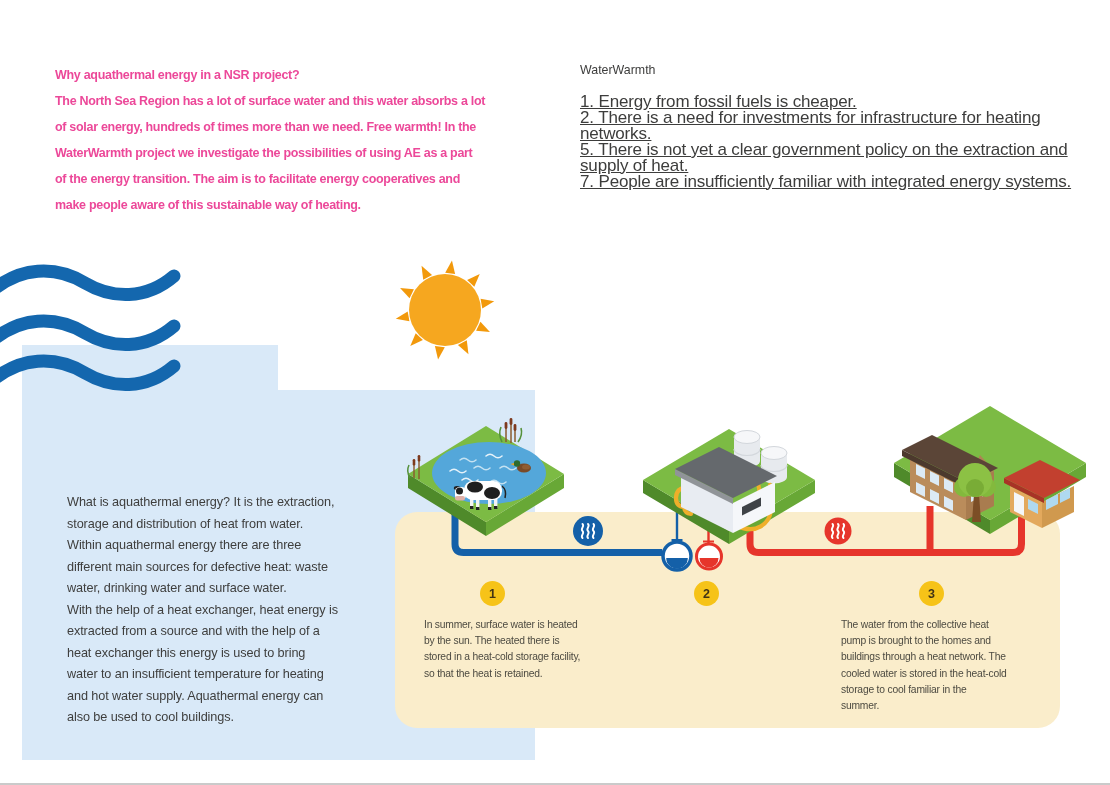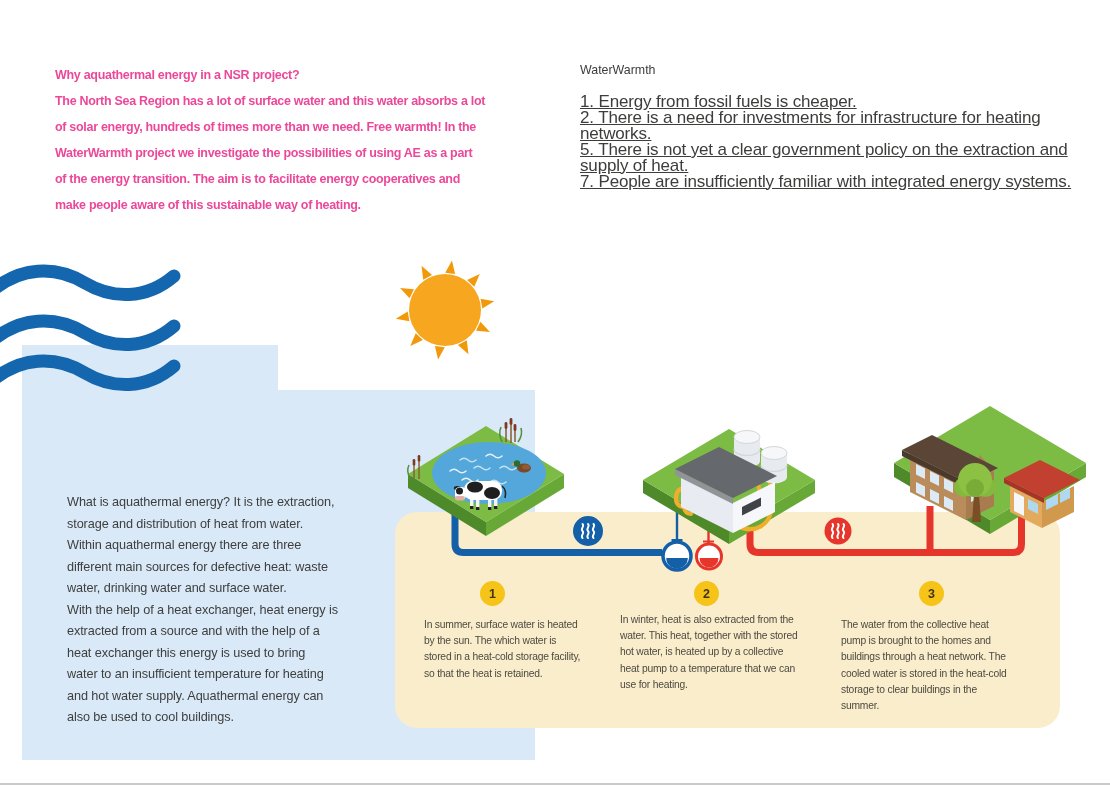--- a/index.html
+++ b/index.html
@@ -277,29 +277,24 @@
     <span>1</span>
   </div>
   <div class="abs stepnum" style="left:694px;top:581px;">
     <span>2</span>
   </div>
   <div class="abs stepnum" style="left:919px;top:581px;">
     <span>3</span>
   </div>
 
   <div class="abs caption pre" style="left:424px;top:617px;width:170px;">In summer, surface water is heated
-by the sun. The which water is
+by the sun. The heated there is
 stored in a heat-cold storage facility,
 so that the heat is retained.</div>
-  <div class="abs caption pre" style="left:620px;top:612px;width:210px;">In winter, heat is also extracted from the
-water. This heat, together with the stored
-hot water, is heated up by a collective
-heat pump to a temperature that we can
-use for heating.</div>
   <div class="abs caption pre" style="left:841px;top:617px;width:200px;">The water from the collective heat
 pump is brought to the homes and
 buildings through a heat network. The
 cooled water is stored in the heat-cold
-storage to clear buildings in the
+storage to cool familiar in the
 summer.</div>
 
   <div class="abs bottom-line"></div>
 </div>
 
 </body></html>

